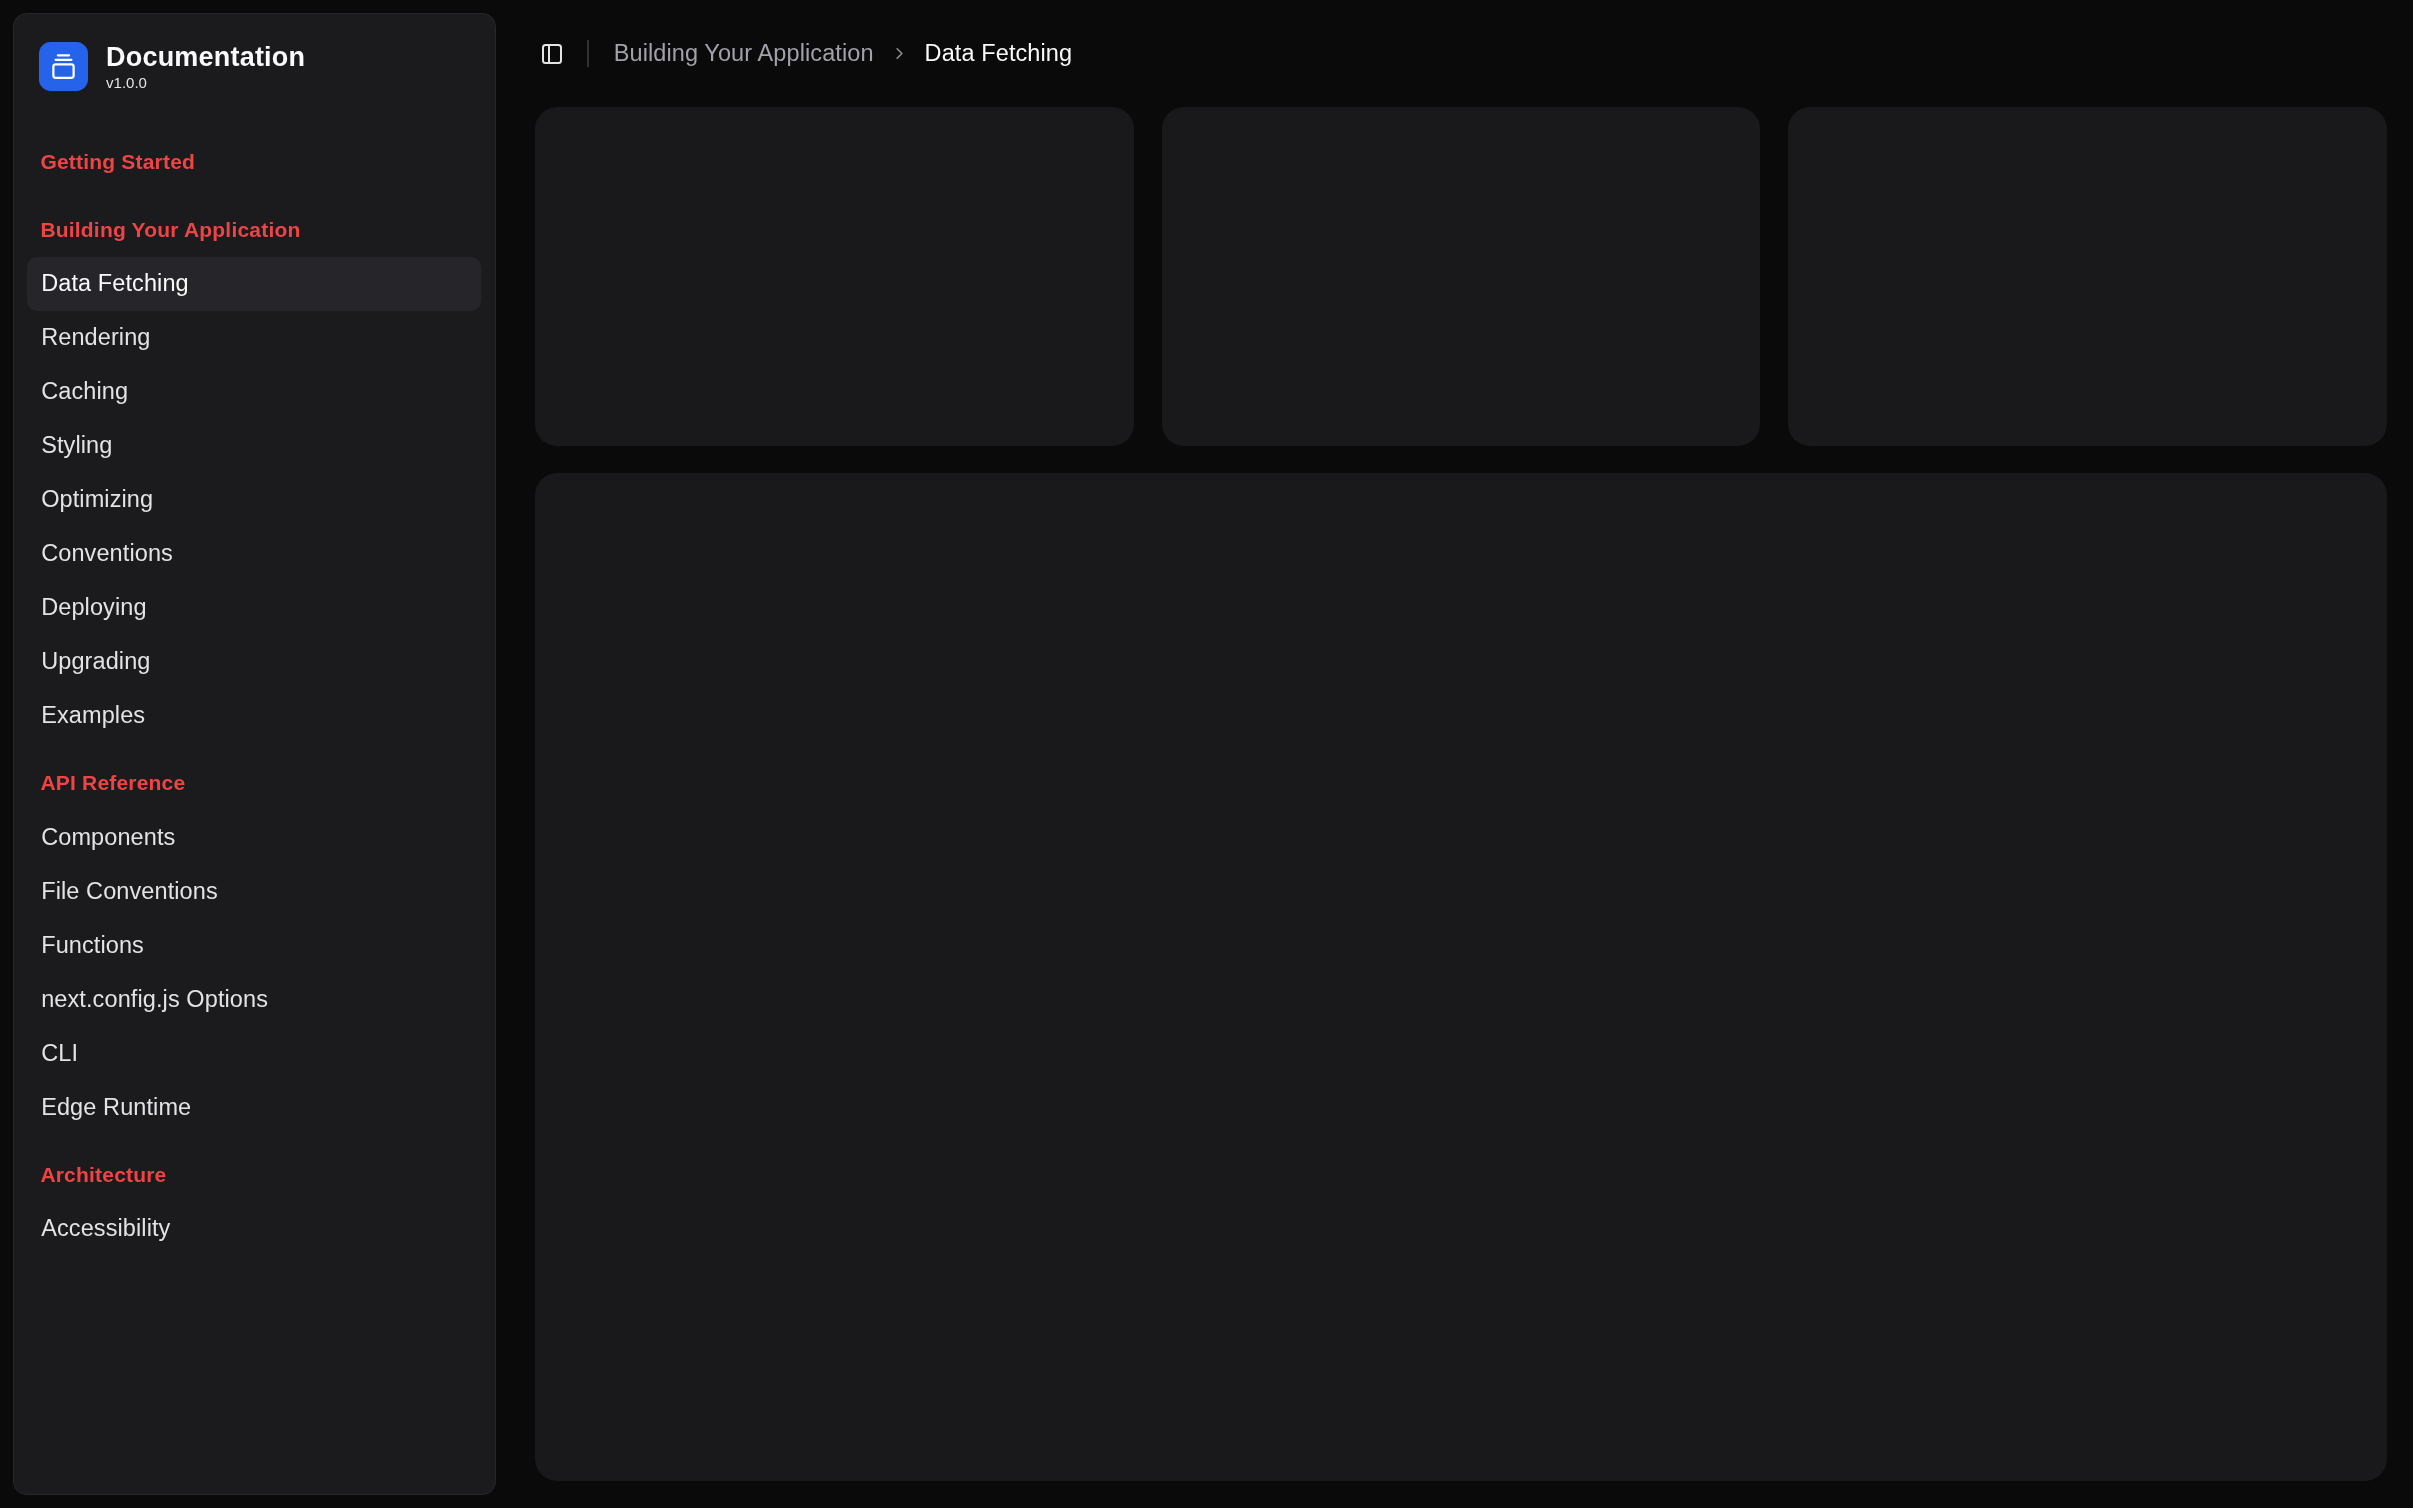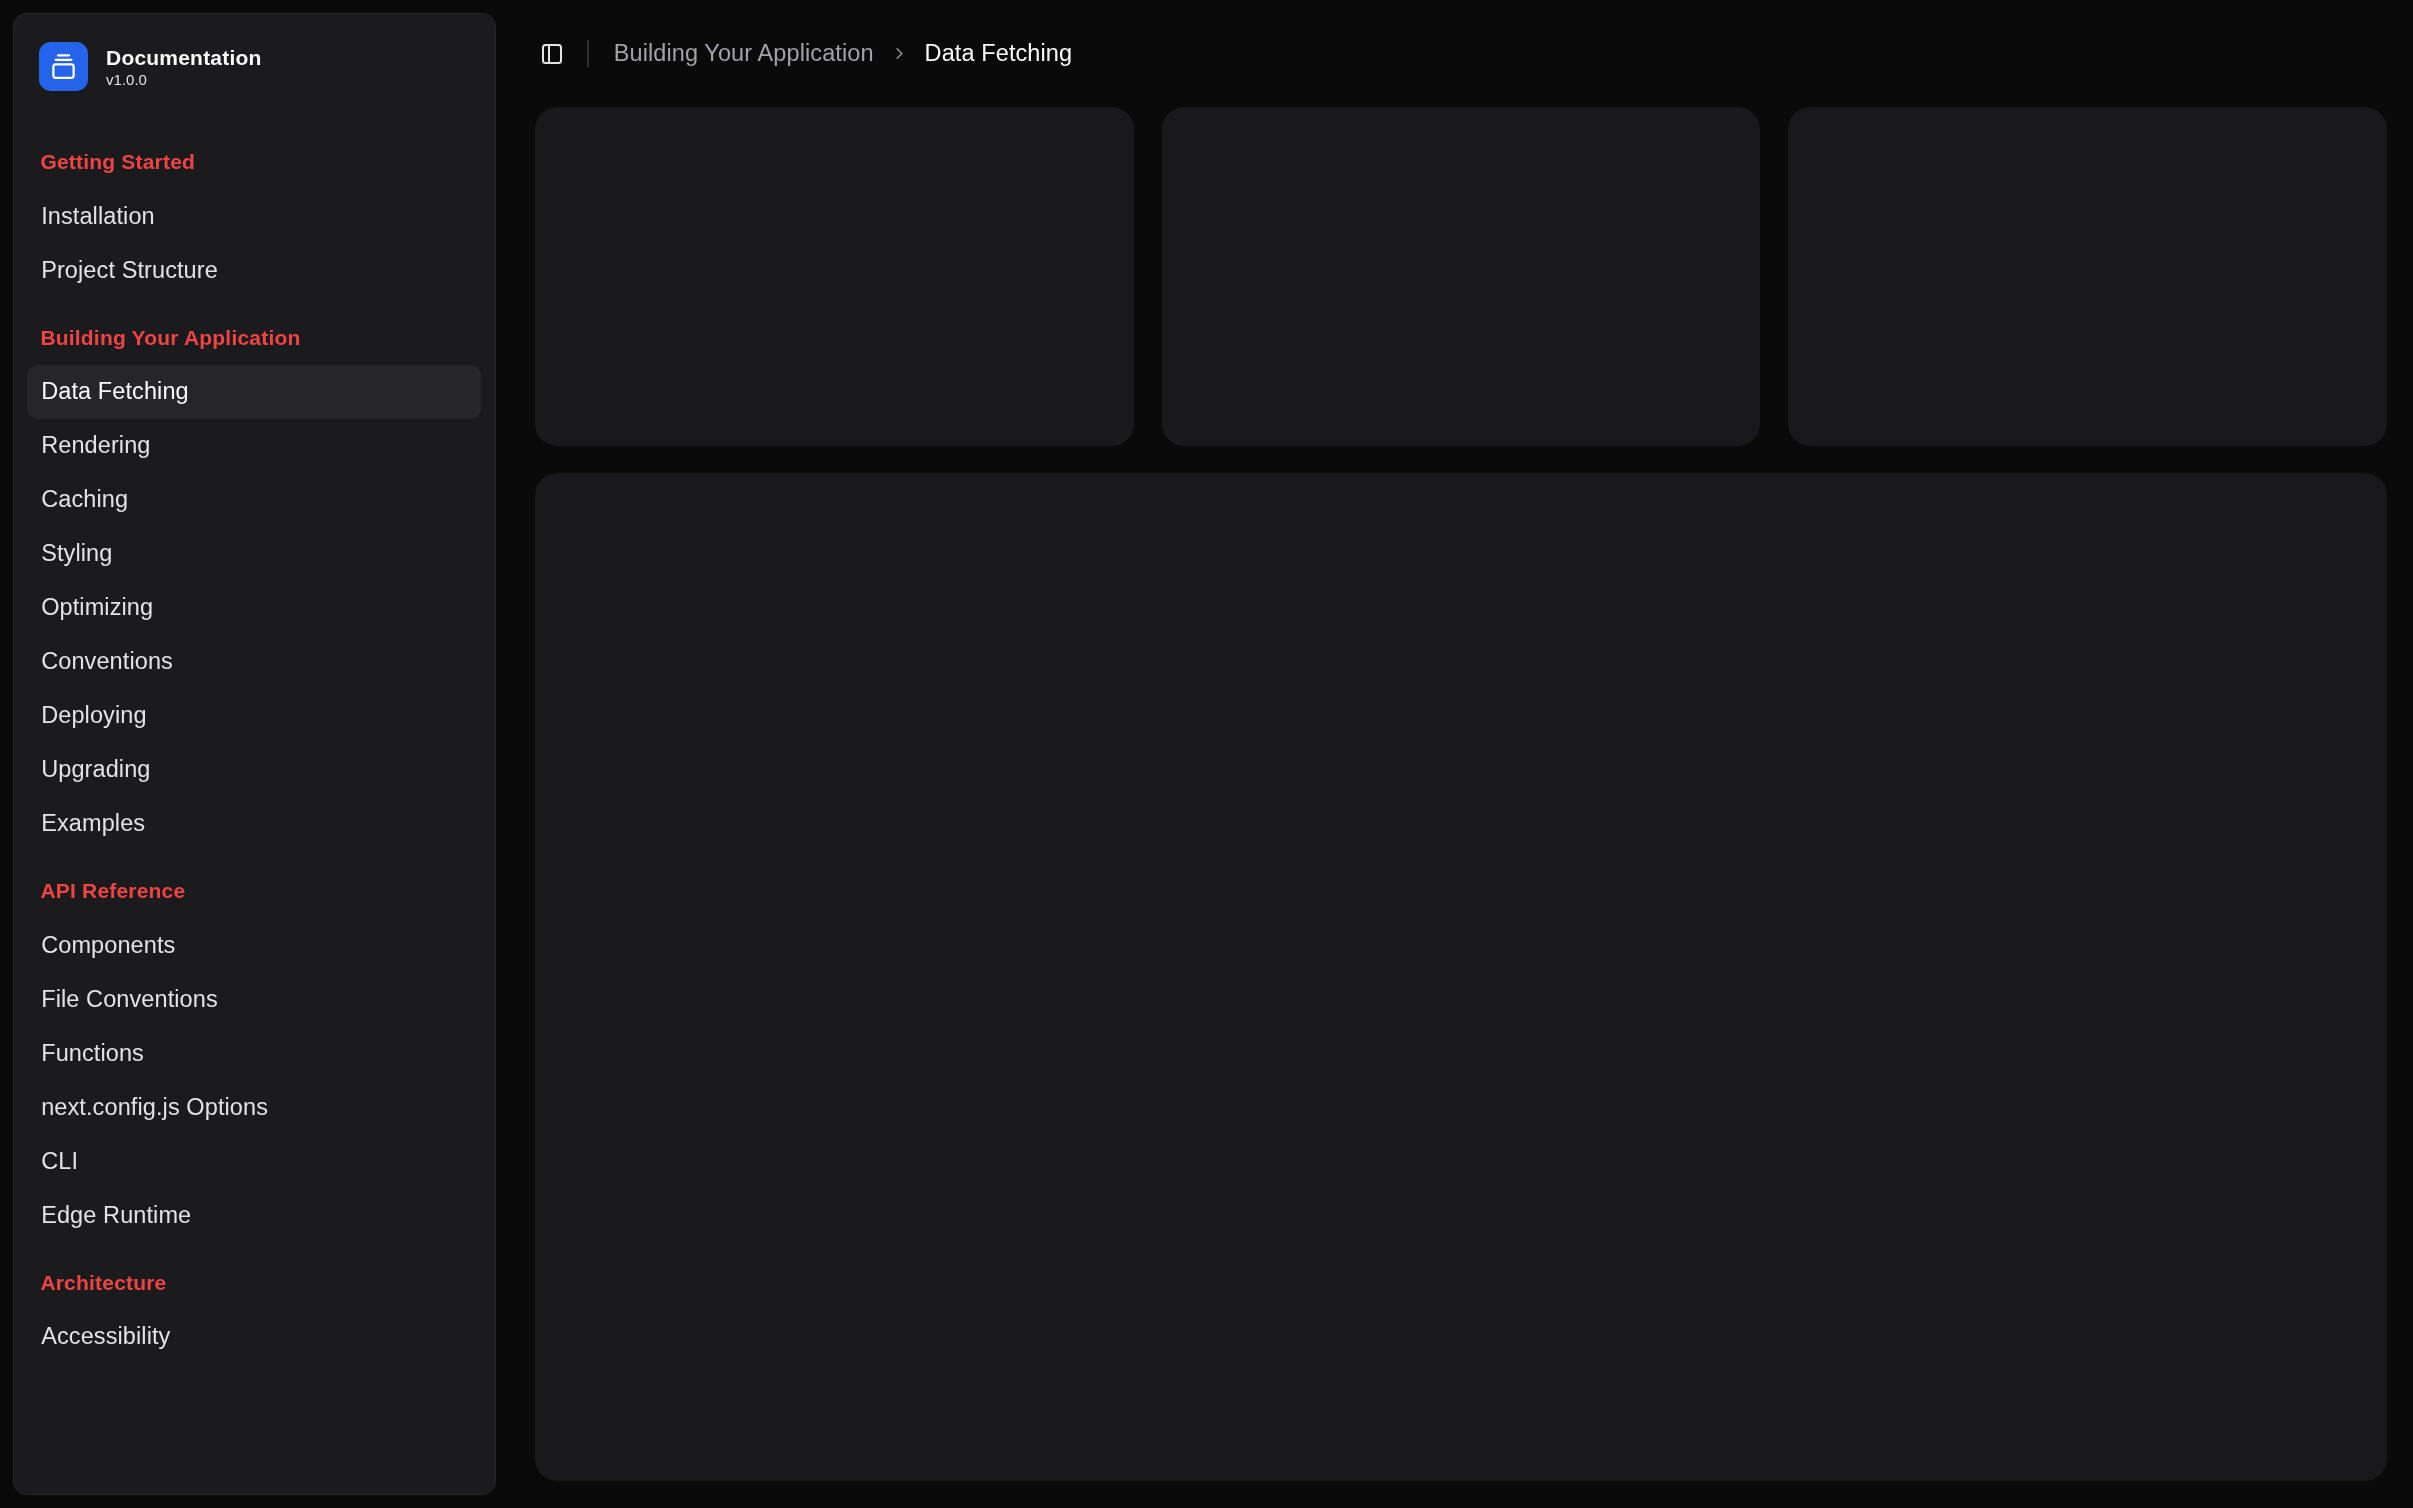--- a/index.html
+++ b/index.html
@@ -31,21 +31,21 @@
     border-radius: 10px;
     cursor: pointer;
   }
   .sb-logo {
     width: 49px; height: 49px; flex: none;
     border-radius: 11.7px;
     display: flex; align-items: center; justify-content: center;
   }
   .sb-logo svg { width: 27px; height: 27px; }
   .sb-title-block { display: flex; flex-direction: column; gap: 4.2px; line-height: 1; }
-  .sb-title { font-size: 21px; font-weight: 700; color: #fafafa; letter-spacing: 0.2px; }
+  .sb-title { font-size: 27px; font-weight: 700; color: #fafafa; letter-spacing: 0.2px; }
   .sb-version { font-size: 15px; font-weight: 400; color: #e4e4e7; }
 
   .sb-group { margin-top: 13.4px; }
   .sb-group:first-of-type { margin-top: 28.5px; }
   .sb-group-label {
     height: 54px;
     display: flex; align-items: center;
     padding: 0 13.4px;
     font-size: 21px; font-weight: 600;
     color: #ef4444;
@@ -137,25 +137,20 @@
         </span>
       </div>
       <div class="sb-title-block">
         <span class="sb-title">Documentation</span>
         <span class="sb-version">v1.0.0</span>
       </div>
     </div>
     <nav>
   <div class="sb-group">
     <div class="sb-group-label">Getting Started</div>
-    <div>
-  <button class="sb-item">Installation</button>
-
-  <button class="sb-item">Project Structure</button>
-</div>
   </div>
 
   <div class="sb-group">
     <div class="sb-group-label">Building Your Application</div>
     <div>
 
   <button class="sb-item active">Data Fetching</button>
 
   <button class="sb-item">Rendering</button>
 

